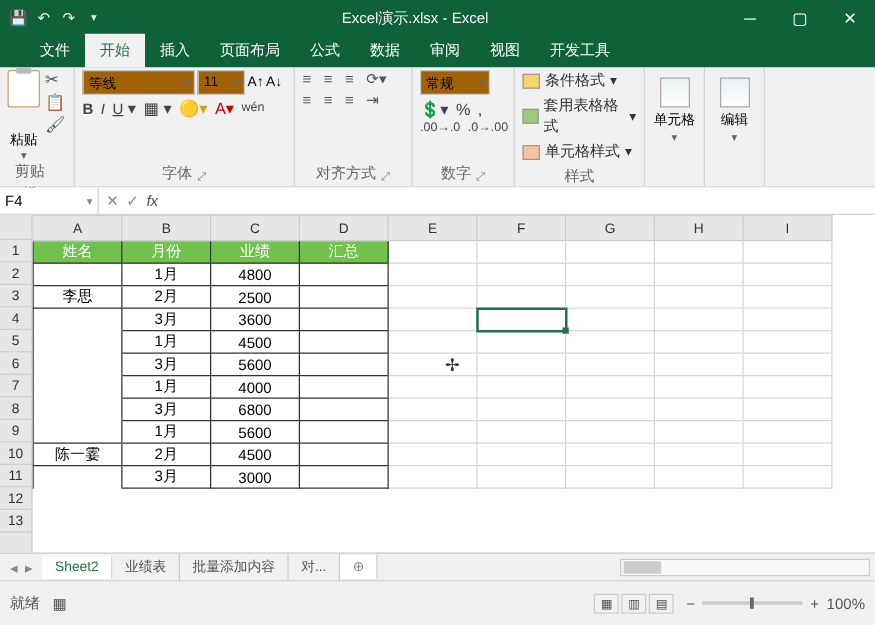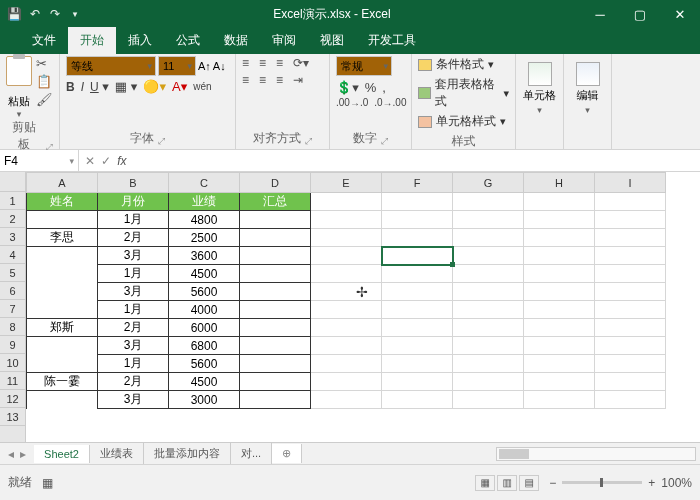--- a/index.html
+++ b/index.html
@@ -17,21 +17,21 @@
 .tabs .rightzone span{font-size:12px}
 .tabs .share{background:#2a7a52;padding:4px 8px;display:flex;align-items:center;gap:4px}
 .ribbon{background:#f1f1f1;border-bottom:1px solid #d4d4d4;height:96px;display:flex}
 .group{border-right:1px solid #d4d4d4;padding:2px 6px 0 6px;display:flex;flex-direction:column;justify-content:space-between}
 .group .glabel{text-align:center;font-size:11px;color:#666;padding-bottom:2px;display:flex;justify-content:center;align-items:flex-end;gap:4px}
 .group .glabel .launcher{font-size:9px;color:#888}
 .clipboard-group{width:60px}
 .paste-stack{display:flex;flex-direction:column;align-items:center}
 .paste-icon{border:1px solid #c9a26b;width:26px;height:30px;background:linear-gradient(#fff,#fff);border-radius:2px;position:relative}
 .paste-icon:before{content:"";position:absolute;top:-3px;left:6px;width:12px;height:5px;background:#bbb;border-radius:1px}
-.paste-label{font-size:11px;margin-top:8px}
+.paste-label{font-size:11px;margin-top:18px}
 .clip-side{display:flex;flex-direction:column;gap:3px;margin-left:4px}
 .clip-side span{font-size:13px;color:#555}
 .font-group{width:176px}
 .font-row{display:flex;gap:2px;align-items:center;margin-bottom:3px}
 .combo{border:1px solid #c8c8c8;background:#a16207;height:20px;display:flex;align-items:center;padding:0 14px 0 4px;font-size:11px;position:relative}
 .combo:after{content:"▾";position:absolute;right:3px;font-size:9px;color:#666}
 .font-name{width:90px}
 .font-size{width:38px}
 .btnrow{display:flex;gap:6px;align-items:center}
 .btnrow span{font-size:13px;color:#444}
@@ -100,20 +100,21 @@
     <span>─</span>
     <span>▢</span>
     <span>✕</span>
   </div>
 </div>
 
 <div class="tabs">
   <div class="tab">文件</div>
   <div class="tab active">开始</div>
   <div class="tab">插入</div>
+  <div class="tab">页面布局</div>
   <div class="tab">公式</div>
   <div class="tab">数据</div>
   <div class="tab">审阅</div>
   <div class="tab">视图</div>
   <div class="tab">开发工具</div>
 </div>
 
 <div class="ribbon">
   <div class="group clipboard-group">
     <div class="clip-top">
@@ -346,31 +347,20 @@
             <td class="db">1月</td>
             <td class="db">4000</td>
             <td class="db"></td>
             <td></td>
             <td></td>
             <td></td>
             <td></td>
             <td></td>
           </tr>
           <tr>
-            <td class="db">郑斯</td>
-            <td class="db">2月</td>
-            <td class="db">6000</td>
-            <td class="db"></td>
-            <td></td>
-            <td></td>
-            <td></td>
-            <td></td>
-            <td></td>
-          </tr>
-          <tr>
             <td class="dbl dbr" style="border-top: none; border-bottom: none;"></td>
             <td class="db">3月</td>
             <td class="db">6800</td>
             <td class="db"></td>
             <td></td>
             <td></td>
             <td></td>
             <td></td>
             <td></td>
           </tr>

